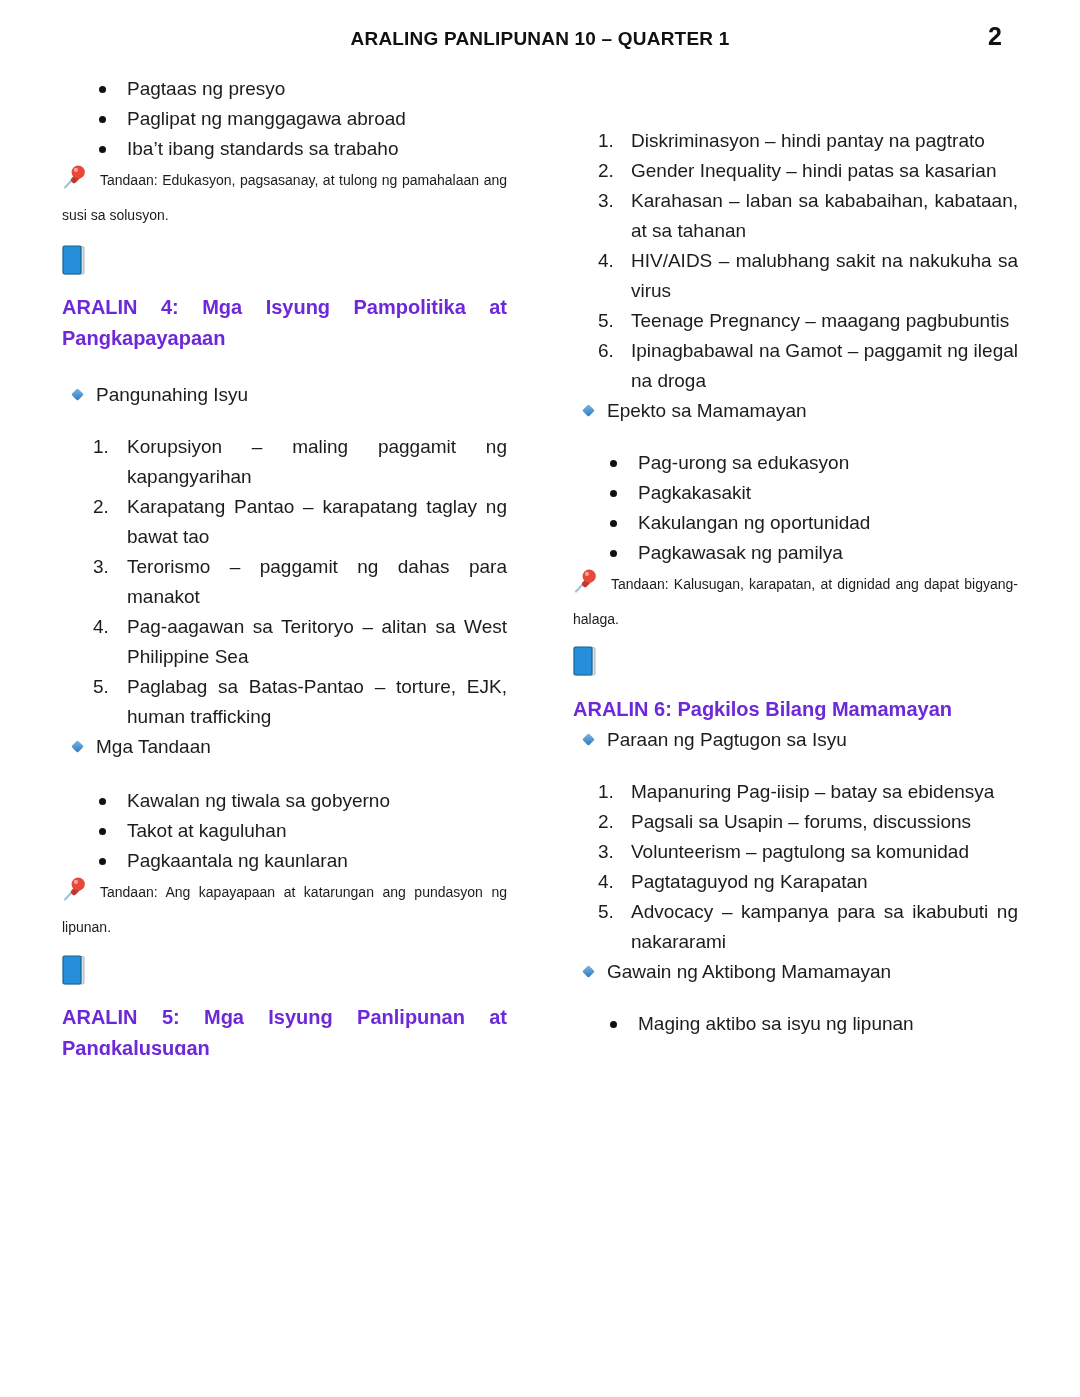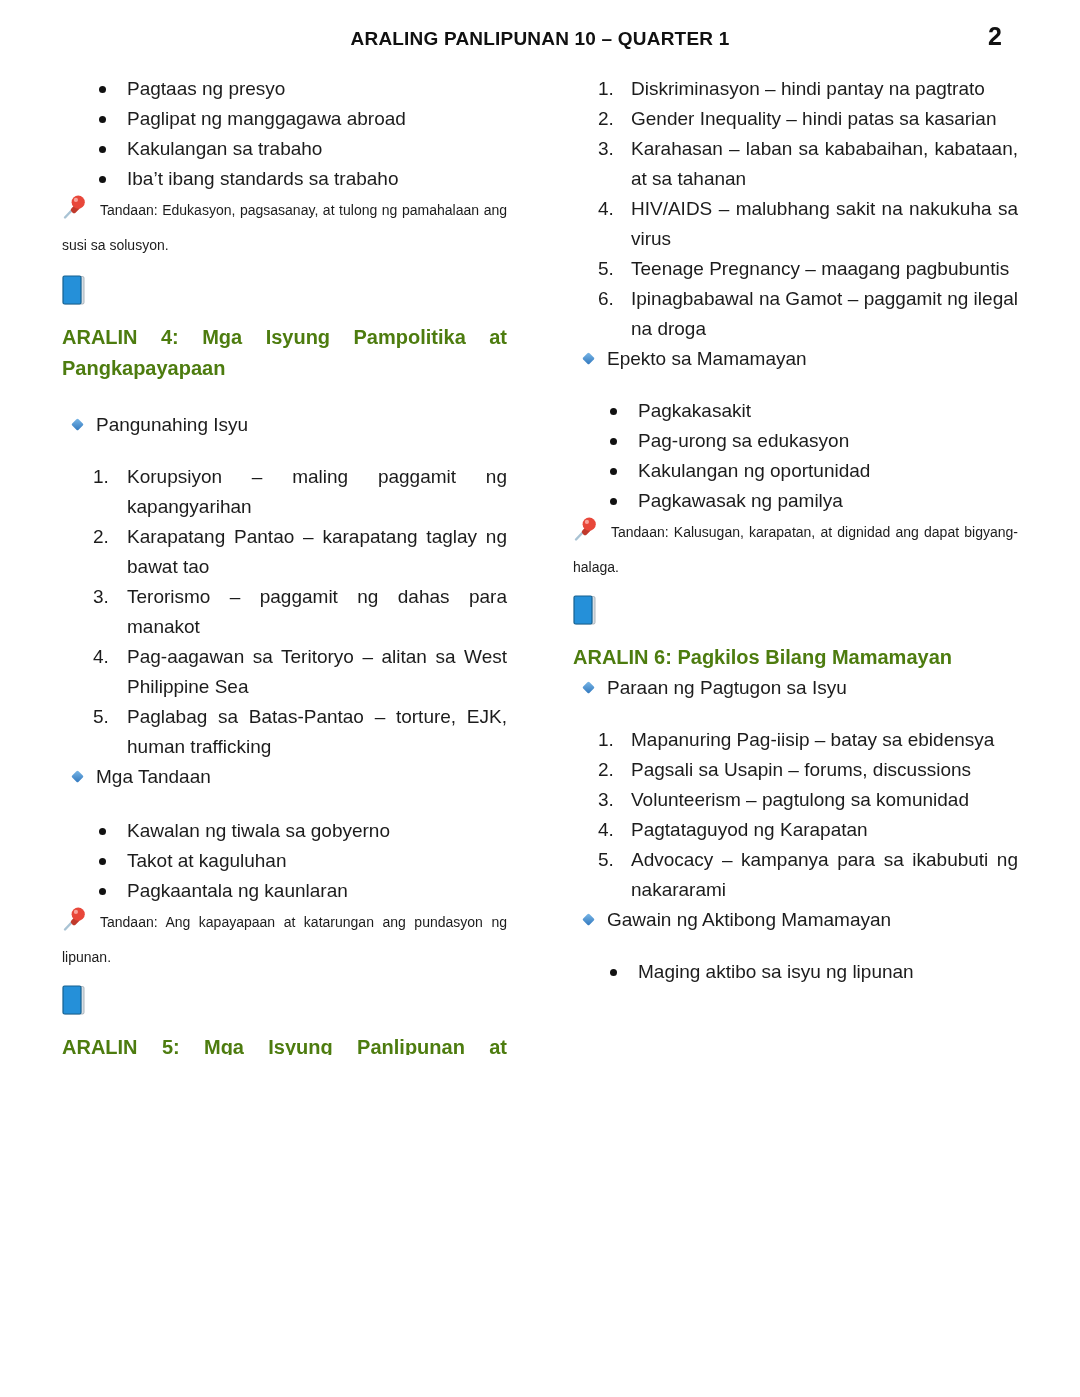--- a/index.html
+++ b/index.html
@@ -22,21 +22,21 @@
     color: #111;
   }
   .page-number {
     position: absolute;
     top: 22px;
     right: 78px;
     font-weight: bold;
     font-size: 25px;
     color: #111;
   }
-  .cols { display: flex; gap: 66px; margin-top: 24px; }
+  .cols { display: flex; gap: 66px; margin-top: 24px; align-items: center; }
   .col { width: 445px; flex: 0 0 445px; }
 
   
   ul.dots { list-style: none; margin: 0; padding: 0; }
   ul.dots li {
     position: relative;
     padding-left: 65px;
     font-size: 19px;
     line-height: 30px;
   }
@@ -91,21 +91,21 @@
     text-align: justify;
   }
   .note .pin { display: inline-block; vertical-align: -5px; margin-right: 12px; }
 
   
   .aralin-heading {
     font-weight: bold;
     font-size: 20px;
     line-height: 31px;
     text-align: justify;
-    color: #4d7c0f;
+    color: #6d28d9;
   }
 
   .book-row { height: 32px; display: flex; align-items: center; }
 
   
   .mb-14 { margin-bottom: 14px; }
   .mb-16 { margin-bottom: 16px; }
   .mb-22 { margin-bottom: 22px; }
   .mb-24 { margin-bottom: 24px; }
   .mb-26 { margin-bottom: 26px; }
@@ -123,21 +123,20 @@
   <div class="doc-header">ARALING PANLIPUNAN 10 – QUARTER 1</div>
   <div class="page-number">2</div>
 
   <div class="cols">
 
     <div class="col">
 
       <ul class="dots mb-42">
         <li>Pagtaas ng presyo</li>
         <li>Paglipat ng manggagawa abroad</li>
-        <li>Kakulangan sa trabaho</li>
         <li>Iba’t ibang standards sa trabaho</li>
       </ul>
 
       <p class="note mb-16" style="margin:0 0 16px 0;">
         <span class="pin"><svg width="26" height="26" viewBox="0 0 26 26">
           <line x1="3" y1="23.5" x2="11.5" y2="14.5" stroke="#a9c3d4" stroke-width="2.4" stroke-linecap="round"></line>
           <rect x="8.5" y="11.5" width="10" height="6" rx="2.4" transform="rotate(-45 13.5 14.5)" fill="#c0392b"></rect>
           <circle cx="16.2" cy="8.2" r="6.6" fill="#e8473a"></circle>
           <circle cx="13.9" cy="5.9" r="2.1" fill="#f7a39b"></circle>
         </svg></span><span>Tandaan: Edukasyon, pagsasanay, at tulong ng pamahalaan ang susi sa solusyon.</span>
@@ -204,22 +203,22 @@
         <li>HIV/AIDS – malubhang sakit na nakukuha sa virus</li>
         <li>Teenage Pregnancy – maagang pagbubuntis</li>
         <li>Ipinagbabawal na Gamot – paggamit ng ilegal na droga</li>
       </ol>
 
       <div class="sec-title mb-22">
         <span>Epekto sa Mamamayan</span>
       </div>
 
       <ul class="dots mb-34">
+        <li>Pag-urong sa edukasyon</li>
         <li>Pagkakasakit</li>
-        <li>Pag-urong sa edukasyon</li>
         <li>Kakulangan ng oportunidad</li>
         <li>Pagkawasak ng pamilya</li>
       </ul>
 
       <p class="note mb-14" style="margin:0 0 14px 0;">
         <span class="pin"><svg width="26" height="26" viewBox="0 0 26 26">
           <line x1="3" y1="23.5" x2="11.5" y2="14.5" stroke="#a9c3d4" stroke-width="2.4" stroke-linecap="round"></line>
           <rect x="8.5" y="11.5" width="10" height="6" rx="2.4" transform="rotate(-45 13.5 14.5)" fill="#c0392b"></rect>
           <circle cx="16.2" cy="8.2" r="6.6" fill="#e8473a"></circle>
           <circle cx="13.9" cy="5.9" r="2.1" fill="#f7a39b"></circle>

